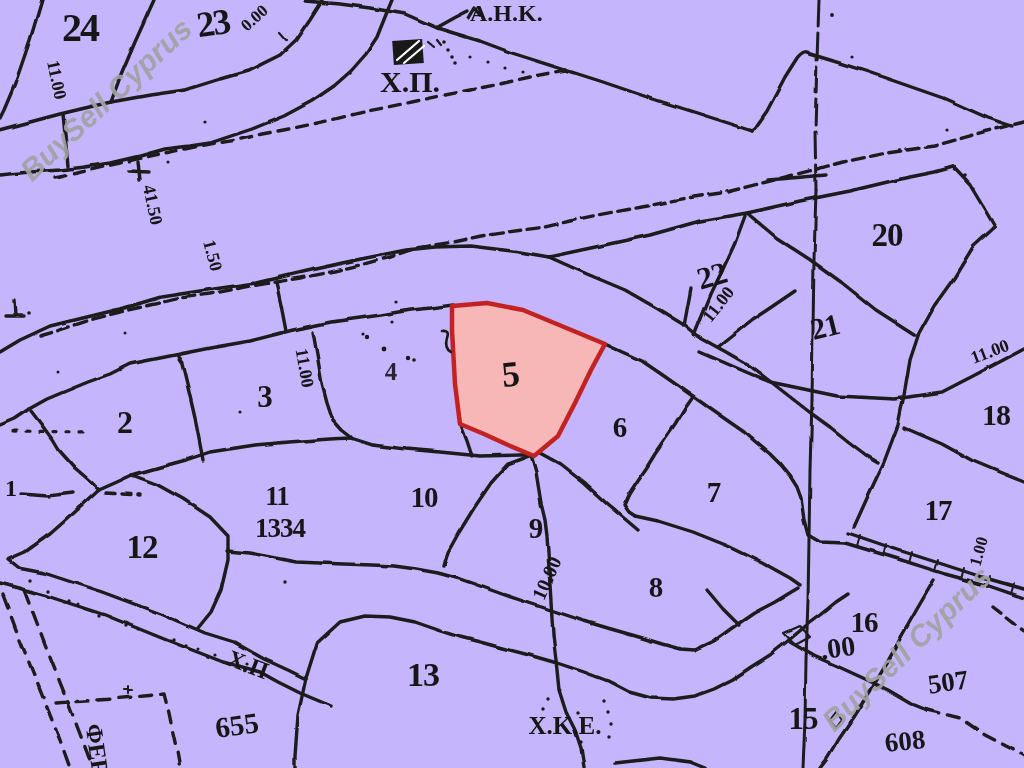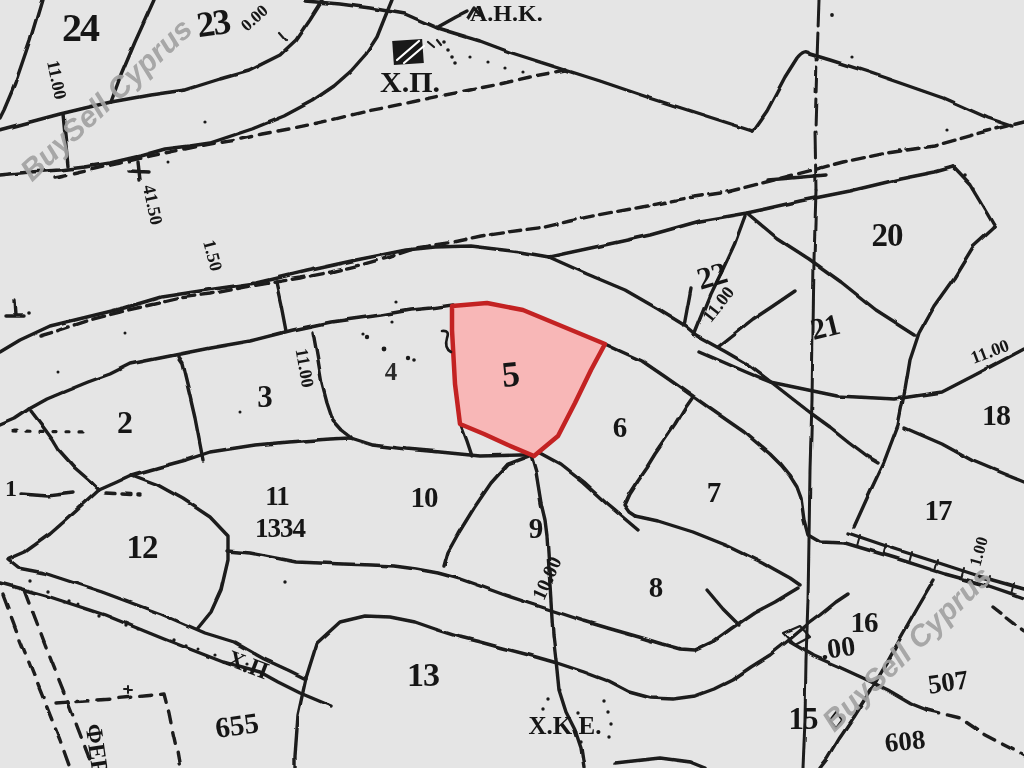--- a/index.html
+++ b/index.html
@@ -1,16 +1,16 @@
 <!DOCTYPE html>
 <html><head>
 <meta charset="utf-8">
 <style>
   html,body{margin:0;padding:0;background:#ffffff;}
-  #map{width:1024px;height:768px;position:relative;overflow:hidden;background:#e5e5e5;}
+  #map{width:1024px;height:768px;position:relative;overflow:hidden;background:#c4b5fd;}
   svg{display:block;}
   text{font-family:"Liberation Serif", serif;fill:#161616;}
   .wm{font-family:"Liberation Sans", sans-serif;font-style:italic;font-weight:bold;fill:#a2a2a2;opacity:0.92;}
 </style>
 </head>
 <body>
 <div id="map">
 <svg width="1024" height="768" viewBox="0 0 1024 768" fill="none" stroke-linecap="round" stroke-linejoin="round">
 <defs>
         <filter id="rough" x="-3%" y="-3%" width="106%" height="106%">

